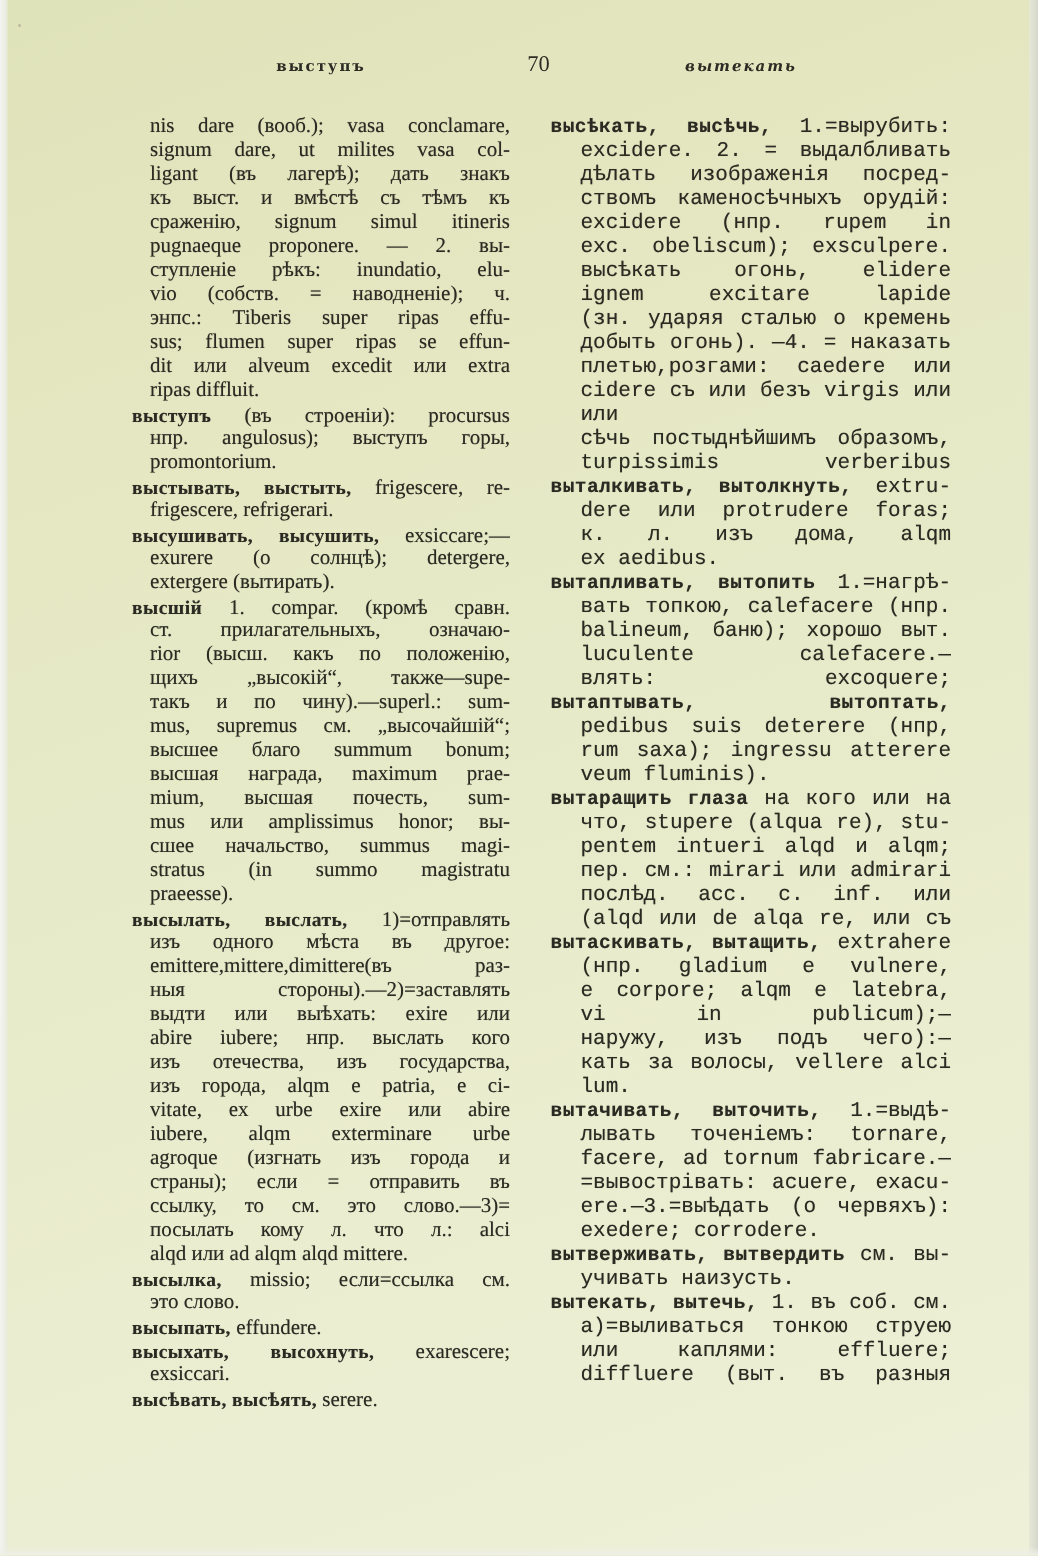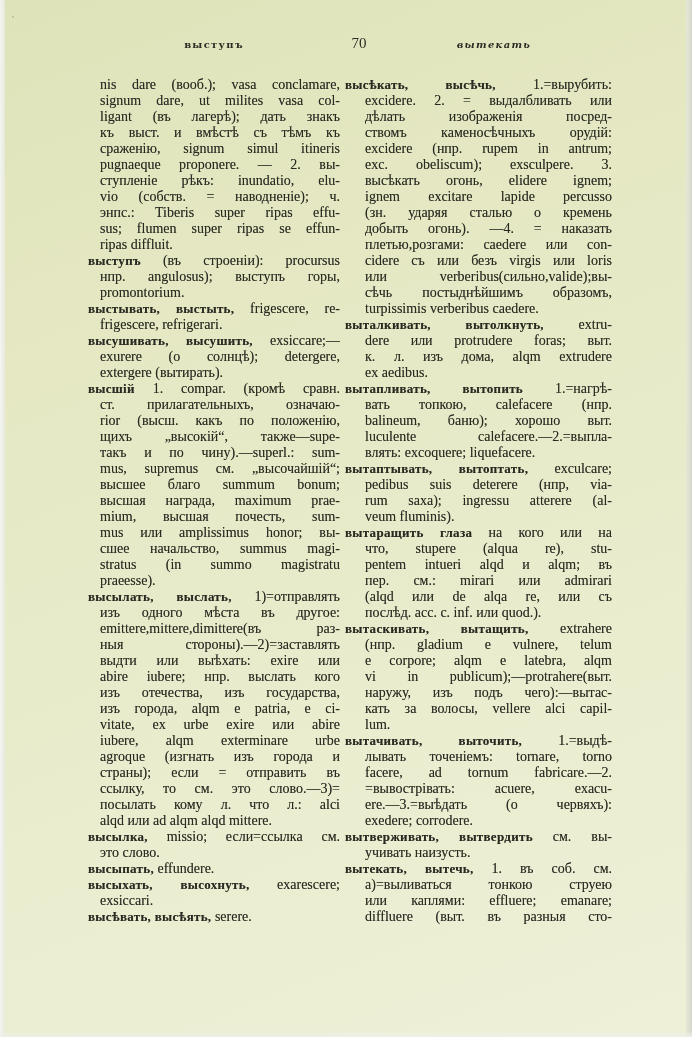--- a/index.html
+++ b/index.html
@@ -43,21 +43,21 @@
   .runhead.right { left: 439px; font-style: italic; }
   .pagenum {
     position: absolute;
     left: 344px; top: 35px; width: 30px;
     text-align: center;
     font-size: 15px;
     color: #2c2c24;
   }
   .col { position: absolute; top: 77px; }
   .col.left  { left: 88px;  width: 252px; --indent: 12px; }
-  .col.right { left: 345px; width: 267px; --indent: 20px; }
+  .col.right { left: 367px; width: 267px; font-family: Liberation Mono, monospace; --indent: 20px; }
   .ln {
     height: 16px;
     line-height: 16px;
     overflow: hidden;
     font-size: 14px;
     text-align: justify;
     text-align-last: justify;
     padding-left: var(--indent);
     text-shadow: 0 0 0.5px rgba(40,40,30,0.45);
   }
@@ -87,20 +87,21 @@
         <div class="ln"><span>nis dare (вооб.); vasa conclamare,</span></div>
         <div class="ln"><span>signum dare, ut milites vasa col-</span></div>
         <div class="ln"><span>ligant (въ лагерѣ); дать знакъ</span></div>
         <div class="ln"><span>къ выст. и вмѣстѣ съ тѣмъ къ</span></div>
         <div class="ln"><span>сраженiю, signum simul itineris</span></div>
         <div class="ln"><span>pugnaeque proponere. — 2. вы-</span></div>
         <div class="ln"><span>ступленiе рѣкъ: inundatio, elu-</span></div>
         <div class="ln"><span>vio (собств. = наводненiе); ч.</span></div>
         <div class="ln"><span>энпс.: Tiberis super ripas effu-</span></div>
         <div class="ln"><span>sus; flumen super ripas se effun-</span></div>
+        <div class="ln"><span>dit или alveum excedit или extra</span></div>
         <div class="ln end"><span>ripas diffluit.</span></div>
       </div>
       <div class="entry">
         <div class="ln first"><span class="hw">выступъ</span> <span>(въ строенiи): procursus</span></div>
         <div class="ln"><span>нпр. angulosus); выступъ горы,</span></div>
         <div class="ln end"><span>promontorium.</span></div>
       </div>
       <div class="entry">
         <div class="ln first"><span class="hw">выстывать, выстыть,</span> <span>frigescere, re-</span></div>
         <div class="ln end"><span>frigescere, refrigerari.</span></div>
@@ -192,22 +193,22 @@
         <div class="ln first"><span class="hw">вытаптывать, вытоптать,</span> <span>exculcare;</span></div>
         <div class="ln"><span>pedibus suis deterere (нпр, via-</span></div>
         <div class="ln"><span>rum saxa); ingressu atterere (al-</span></div>
         <div class="ln end"><span>veum fluminis).</span></div>
       </div>
       <div class="entry">
         <div class="ln first"><span class="hw">вытаращить глаза</span> <span>на кого или на</span></div>
         <div class="ln"><span>что, stupere (alqua re), stu-</span></div>
         <div class="ln"><span>pentem intueri alqd и alqm; въ</span></div>
         <div class="ln"><span>пер. см.: mirari или admirari</span></div>
+        <div class="ln end"><span>послѣд. acc. c. inf. или quod.).</span></div>
         <div class="ln"><span>(alqd или de alqa re, или съ</span></div>
-        <div class="ln end"><span>послѣд. acc. c. inf. или quod.).</span></div>
       </div>
       <div class="entry">
         <div class="ln first"><span class="hw">вытаскивать, вытащить,</span> <span>extrahere</span></div>
         <div class="ln"><span>(нпр. gladium e vulnere, telum</span></div>
         <div class="ln"><span>e corpore; alqm e latebra, alqm</span></div>
         <div class="ln"><span>vi in publicum);—protrahere(выт.</span></div>
         <div class="ln"><span>наружу, изъ подъ чего):—вытас-</span></div>
         <div class="ln"><span>кать за волосы, vellere alci capil-</span></div>
         <div class="ln end"><span>lum.</span></div>
       </div>

